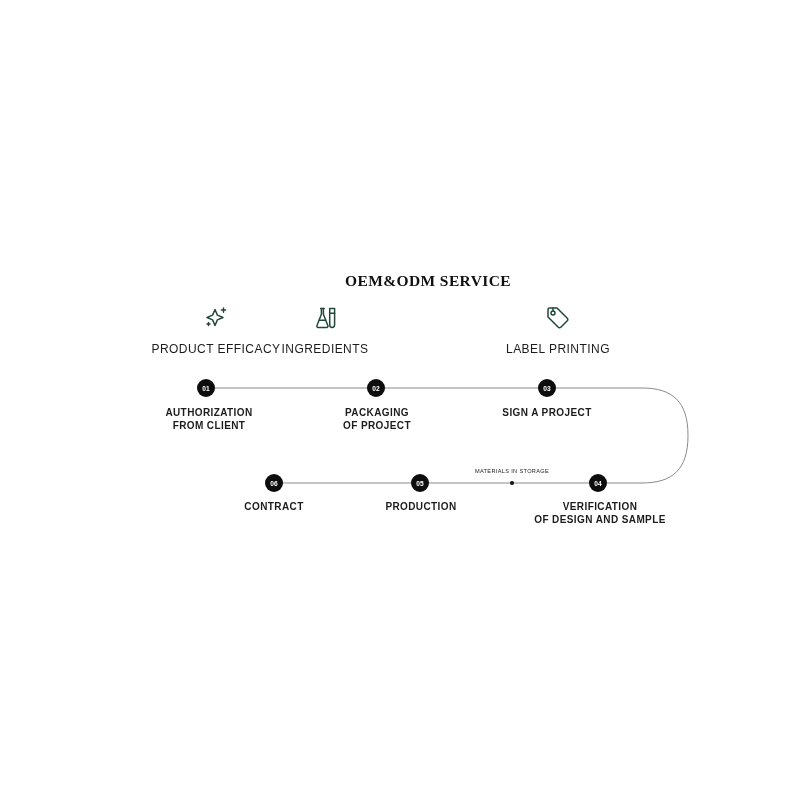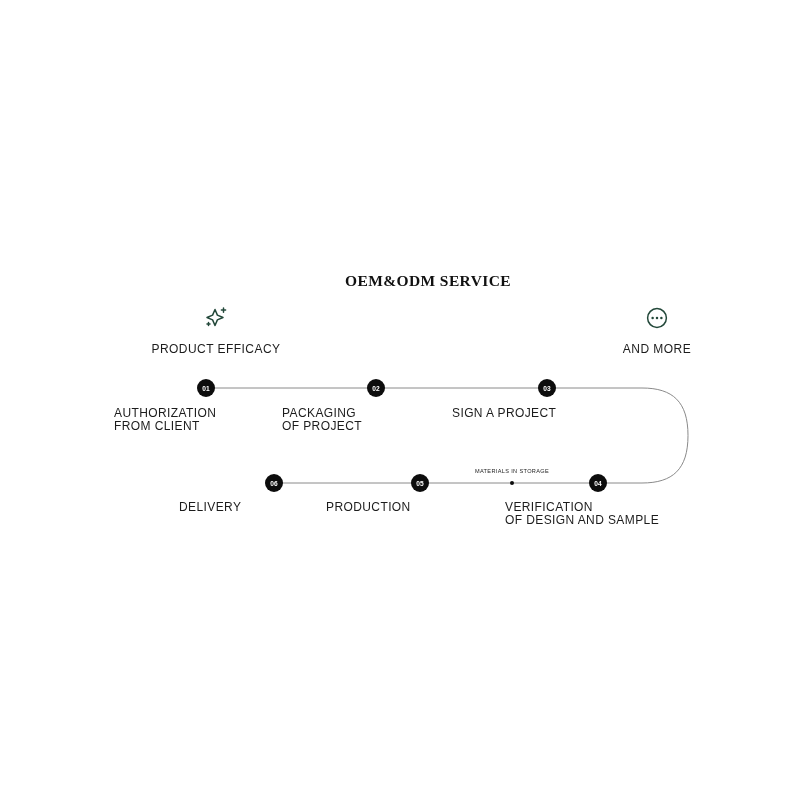--- a/index.html
+++ b/index.html
@@ -103,25 +103,26 @@
     display: flex;
     align-items: center;
     justify-content: center;
     z-index: 3;
   }
 
   .step-label {
     position: absolute;
     width: 190px;
     margin-left: -95px;
-    font-size: 12px;
+    text-align: center;
+    font-size: 10px;
     letter-spacing: 0.4px;
     line-height: 12.5px;
     color: #1c1c1c;
-    font-weight: 400;
+    font-weight: 700;
     z-index: 2;
   }
   .step-label .l2 { display: block; }
 
   .node-dot {
     position: absolute;
     width: 4px;
     height: 4px;
     margin-left: -2px;
     margin-top: -2px;
@@ -154,34 +155,45 @@
       <div class="feature-icon">
         <svg width="28" height="28" viewBox="0 0 28 28" fill="none" stroke="currentColor" stroke-width="1.5" stroke-linecap="round" stroke-linejoin="round">
           <path d="M13 5.5 L15.4 11.1 L21 13.5 L15.4 15.9 L13 21.5 L10.6 15.9 L5 13.5 L10.6 11.1 Z"></path>
           <path d="M21.5 4 L21.5 8.2 M19.4 6.1 L23.6 6.1"></path>
           <path d="M6.5 18.6 L6.5 21.6 M5 20.1 L8 20.1"></path>
         </svg>
       </div>
       <div class="feature-label">PRODUCT EFFICACY</div>
     </div>
 
-
-
-
-    <div class="feature" style="left:489px;">
+    <div class="feature" style="left:157px;">
       <div class="feature-icon">
         <svg width="28" height="28" viewBox="0 0 28 28" fill="none" stroke="currentColor" stroke-width="1.5" stroke-linecap="round" stroke-linejoin="round">
-          <circle cx="14" cy="14" r="9.4"></circle>
-          <circle cx="9.6" cy="14" r="1.25" fill="currentColor" stroke="none"></circle>
-          <circle cx="14" cy="14" r="1.25" fill="currentColor" stroke="none"></circle>
-          <circle cx="18.4" cy="14" r="1.25" fill="currentColor" stroke="none"></circle>
+          <path d="M9.6 4.6 L13.2 4.6"></path>
+          <path d="M10.4 4.6 L10.4 10.2 L5.9 21.8 C5.6 22.6 6.1 23.4 7.0 23.4 L15.8 23.4 C16.7 23.4 17.2 22.6 16.9 21.8 L12.4 10.2 L12.4 4.6"></path>
+          <path d="M8.1 16.3 L14.7 16.3"></path>
+          <path d="M18.7 4.6 L23.6 4.6 L23.6 20.4 C23.6 22.0 22.5 23.4 21.1 23.4 C19.8 23.4 18.7 22.0 18.7 20.4 Z"></path>
+          <path d="M18.7 9.3 L23.6 9.3"></path>
         </svg>
       </div>
-      <div class="feature-label">AND MORE</div>
-    </div>
+      <div class="feature-label">INGREDIENTS</div>
+    </div>
+
+
+    <div class="feature" style="left:390px;">
+      <div class="feature-icon">
+        <svg width="28" height="28" viewBox="0 0 28 28" fill="none" stroke="currentColor" stroke-width="1.5" stroke-linecap="round" stroke-linejoin="round">
+          <path d="M13.0 4.0 L23.3 14.3 C24.0 15.0 24.0 16.1 23.3 16.8 L16.8 23.3 C16.1 24.0 15.0 24.0 14.3 23.3 L4.0 13.0 L4.0 5.6 C4.0 4.7 4.7 4.0 5.6 4.0 Z"></path>
+          <circle cx="9.0" cy="9.0" r="2.0"></circle>
+          <path d="M9.0 4.0 L9.0 7.0"></path>
+        </svg>
+      </div>
+      <div class="feature-label">LABEL PRINTING</div>
+    </div>
+
 
   </div>
 
   <div class="timeline">
 
     <svg class="track" style="left:0;top:0;" width="800" height="800">
       <path d="M 178 388 L 614 388
                C 645 388 660 402 660 435.5
                C 660 469 645 483 614 483
                L 246 483" fill="none" stroke="#8a8a8a" stroke-width="1"></path>
@@ -208,21 +220,21 @@
     </div>
 
     <div class="step-label" style="left:572px; top:501px;">
       <span class="l1">VERIFICATION</span>
       <span class="l2">OF DESIGN AND SAMPLE</span>
     </div>
     <div class="step-label" style="left:393px; top:501px;">
       <span class="l1">PRODUCTION</span>
     </div>
     <div class="step-label" style="left:246px; top:501px;">
-      <span class="l1">DELIVERY</span>
+      <span class="l1">CONTRACT</span>
     </div>
 
     <div class="node-dot" style="left:484px; top:483px;"></div>
     <div class="node-caption" style="left:484px; top:468px;">MATERIALS IN STORAGE</div>
 
   </div>
 
 </div>
 
 </body></html>

